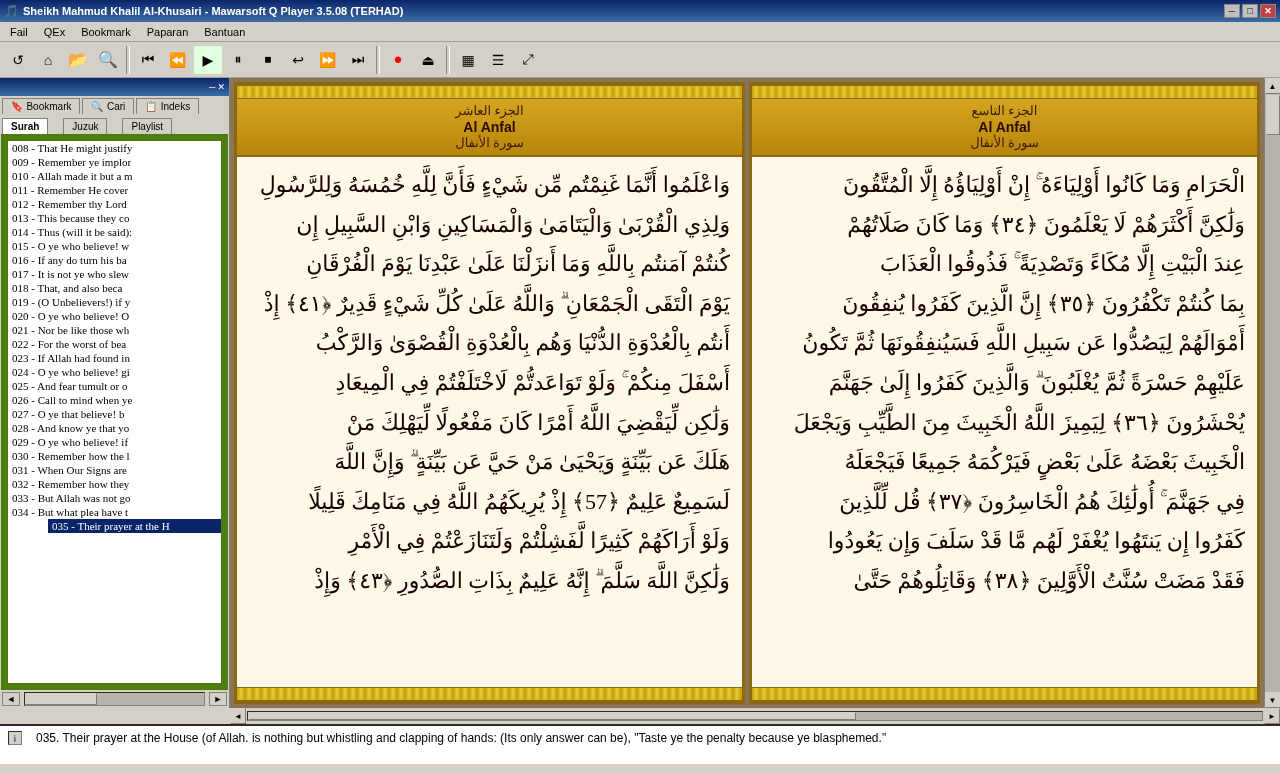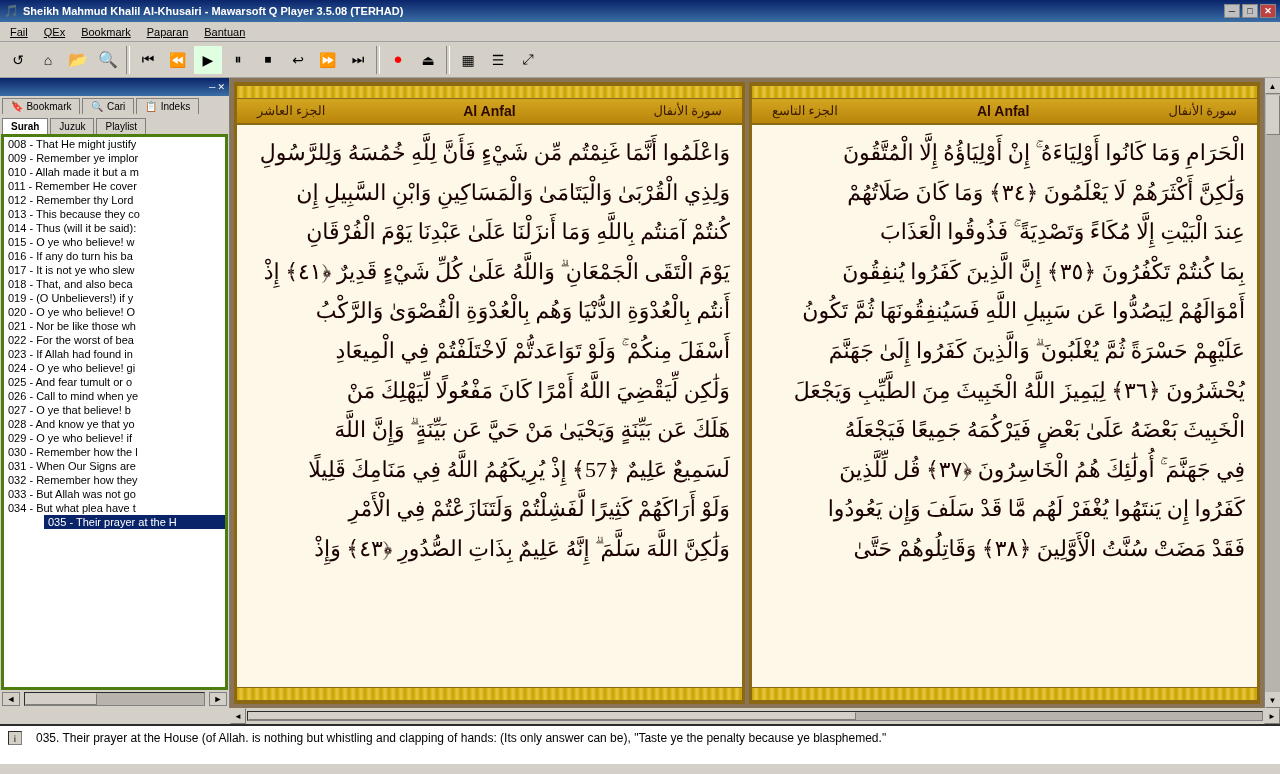--- a/index.html
+++ b/index.html
@@ -29,21 +29,20 @@
 
     
     #menubar {
       background: #d4d0c8;
       height: 20px;
       display: flex;
       align-items: center;
       padding: 0 4px;
       gap: 4px;
       border-bottom: 1px solid #a0a0a0;
-      text-decoration: underline;
     }
     .menu-item {
       padding: 1px 6px;
       font-size: 11px;
       cursor: pointer;
     }
 
     
     #toolbar {
       background: #d4d0c8;
@@ -103,23 +102,24 @@
       border-bottom: none;
       background: #d4d0c8;
       cursor: pointer;
       display: flex; align-items: center; gap: 3px;
     }
     .tab-btn.active { background: white; font-weight: bold; }
 
     #list-area {
       flex: 1;
       background: white;
-      border: 3px solid #4d7c0f;
+      border: 7px solid #4d7c0f;
       overflow-y: scroll;
       margin: 0 1px;
+      font-family: Liberation Serif, serif;
     }
     .list-item {
       padding: 1px 4px;
       font-size: 11px;
       cursor: pointer;
       white-space: nowrap;
       overflow: hidden;
       text-overflow: ellipsis;
     }
     .list-item.selected { background: #0a246a; color: white; margin-left: 40px; }
@@ -164,20 +164,21 @@
       display: flex;
       flex-direction: column;
     }
     .page-header {
       display: flex;
       justify-content: space-between;
       align-items: center;
       padding: 4px 20px;
       background: linear-gradient(to bottom, #d4a520, #b8860b);
       border-bottom: 2px solid #8b6914;
+      flex-direction: column;
     }
     .surah-name {
       font-size: 14px;
       font-weight: bold;
       color: #2c0a00;
     }
     .page-content {
       flex: 1;
       padding: 8px 12px;
       text-align: right;
@@ -354,21 +355,21 @@
       <div class="tab-btn">
         <span>🔍</span>
         <span>Cari</span>
       </div>
       <div class="tab-btn">
         <span>📋</span>
         <span>Indeks</span>
       </div>
     </div>
 
-    <div style="display:flex; background:#d4d0c8; padding: 2px 2px 0; gap:2px; margin-top:2px;">
+    <div style="display:flex; background:#d4d0c8; padding: 2px 2px 0; gap:15px; margin-top:2px;">
       <div class="tab-btn active">
         <span>Surah</span>
       </div>
       <div class="tab-btn">
         <span>Juzuk</span>
       </div>
       <div class="tab-btn">
         <span>Playlist</span>
       </div>
     </div>

